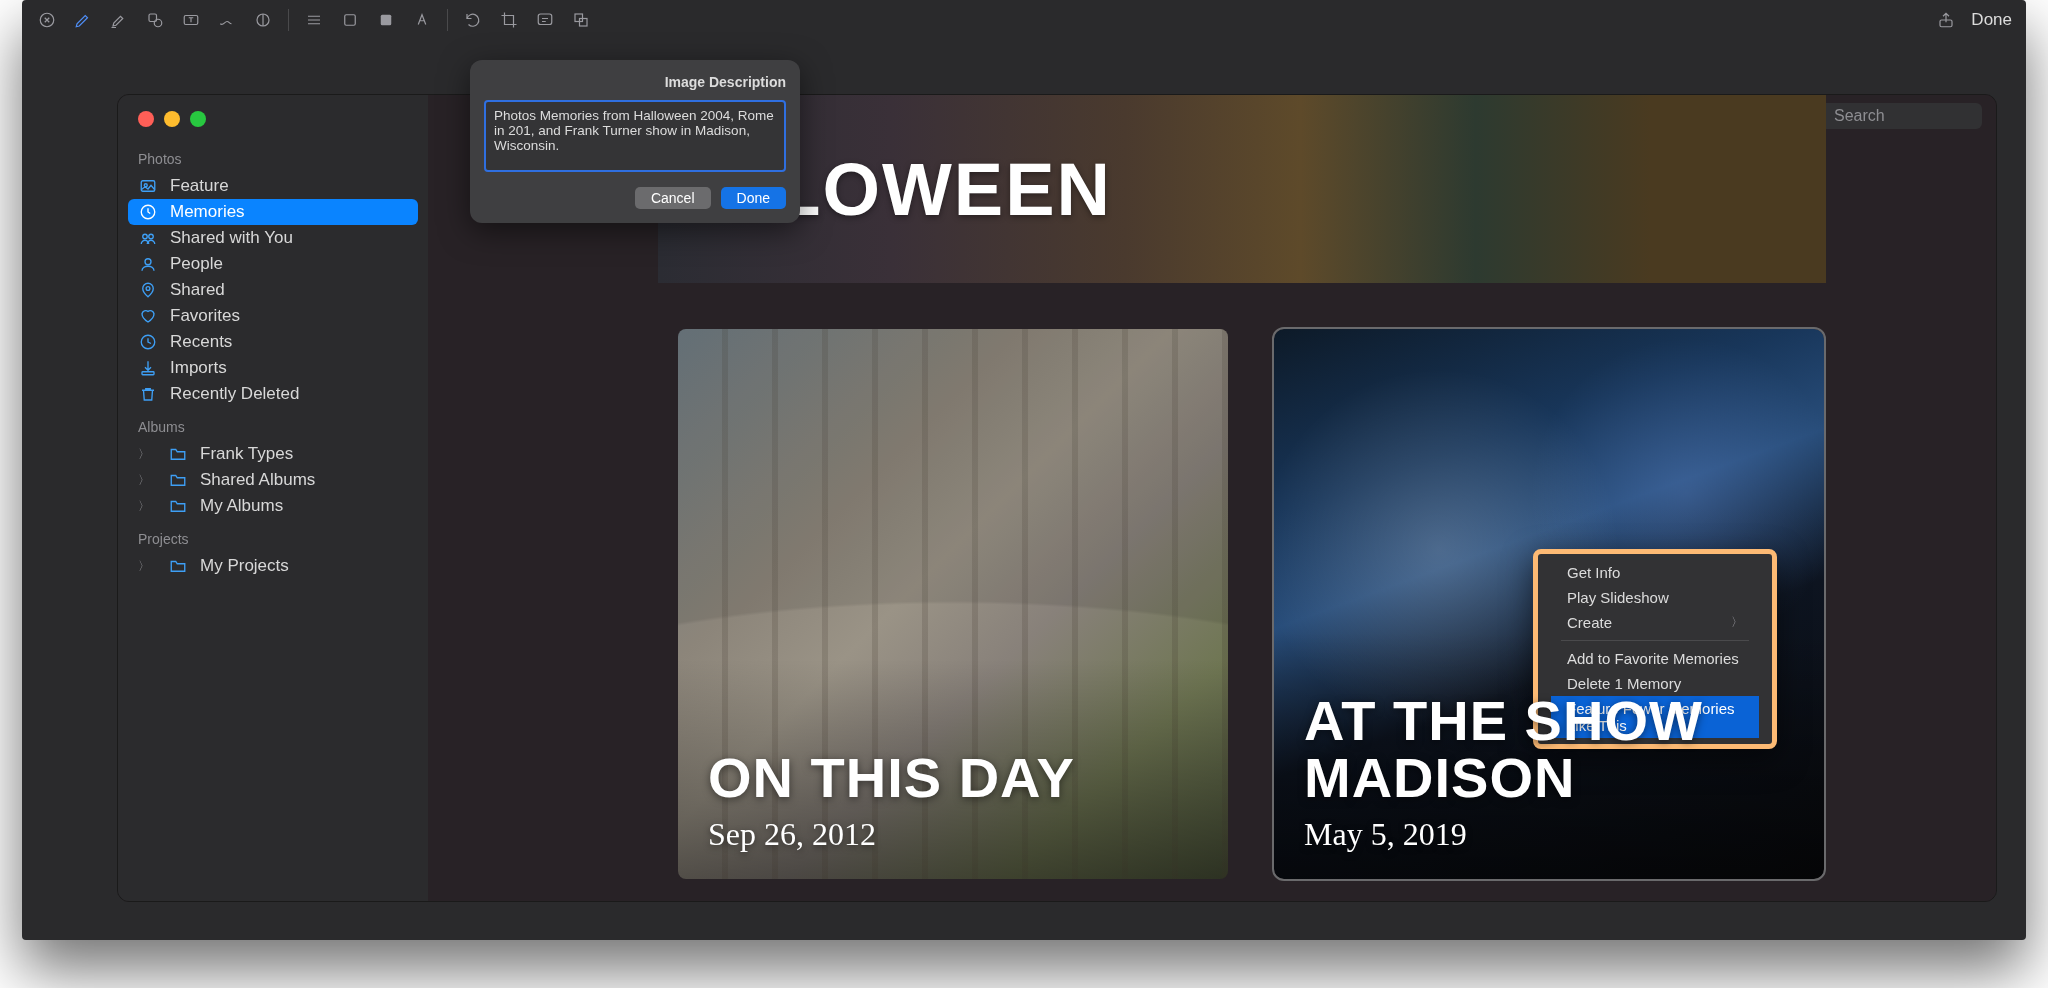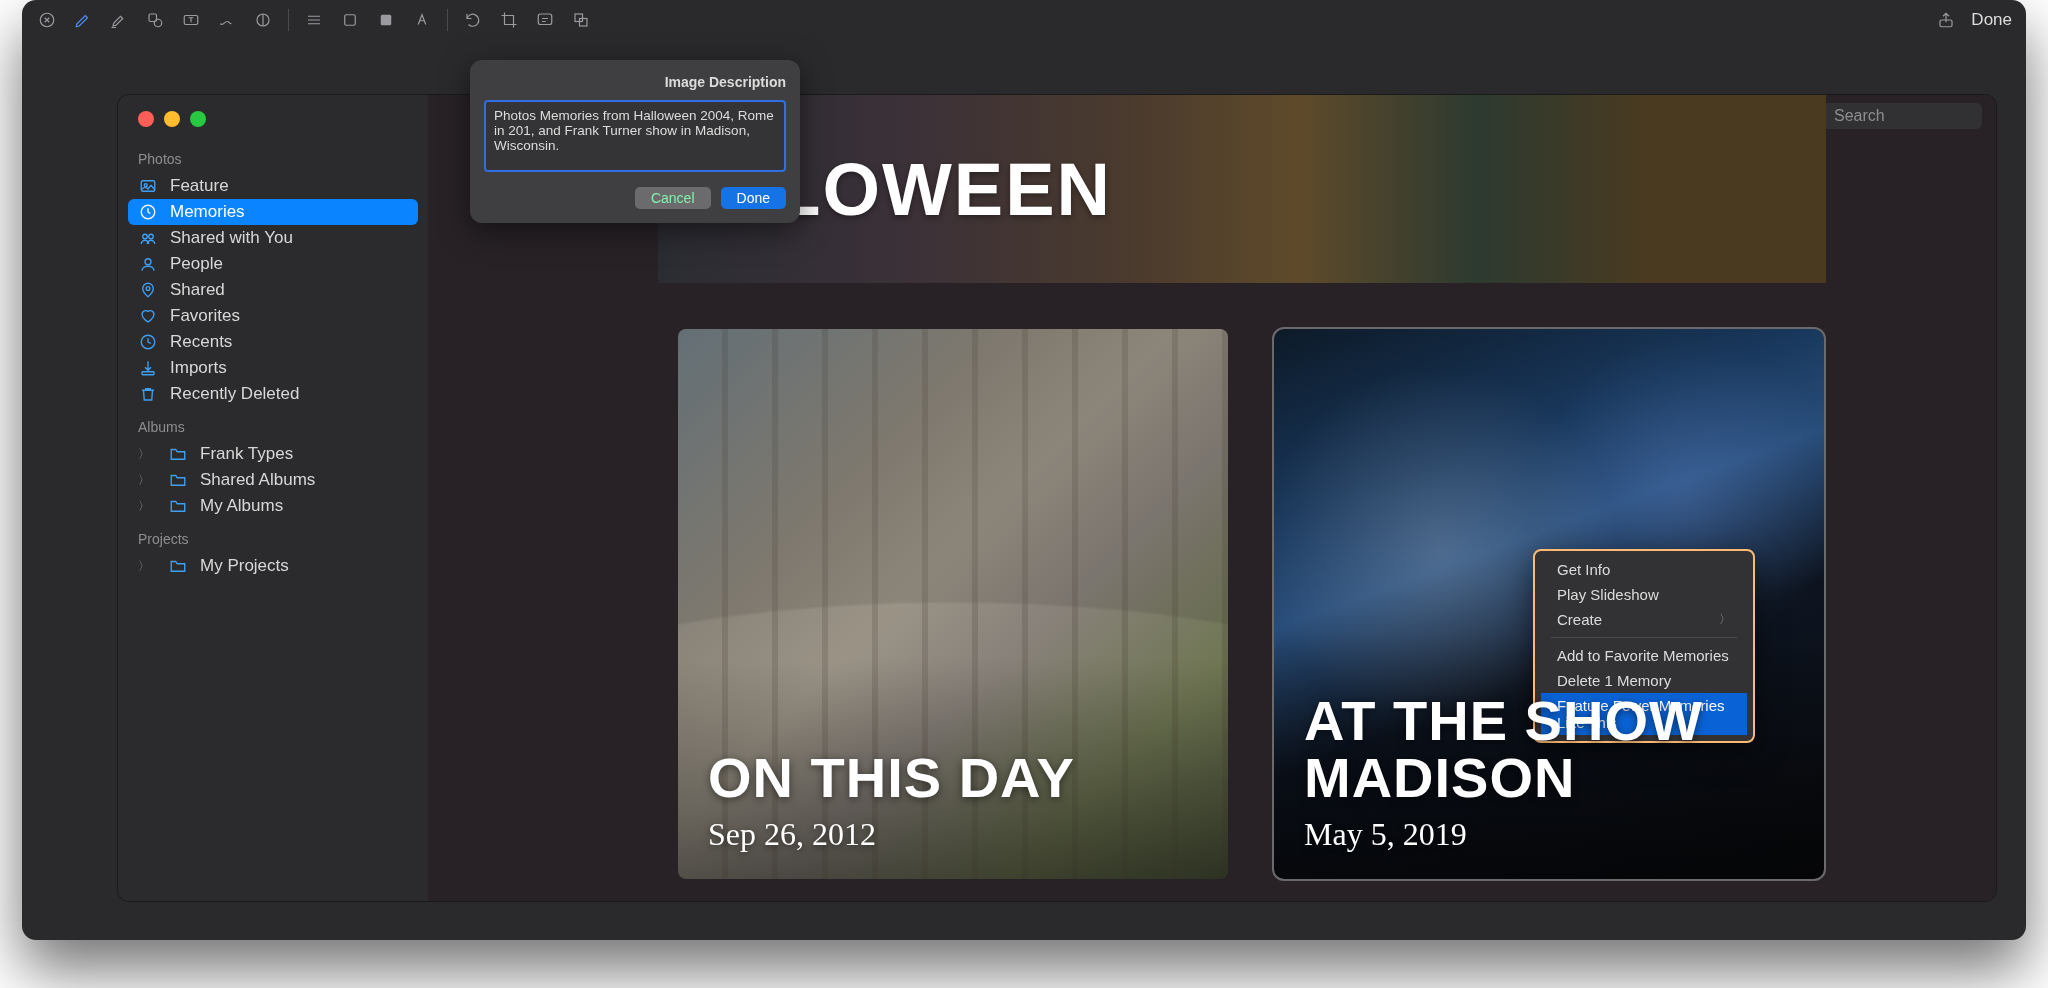--- a/index.html
+++ b/index.html
@@ -17,21 +17,21 @@
   * { box-sizing: border-box; margin:0; padding:0; font-family: -apple-system, "Helvetica Neue", Arial, sans-serif; }
   body {
     width:2048px; height:988px;
     background:#fff;
     overflow:hidden;
   }
   
   .editor-frame {
     position:absolute; left:22px; top:0; width:2004px; height:940px;
     background:var(--bg-outer);
-    border-radius:14px;
+    border-radius:4px;
     box-shadow:0 30px 60px rgba(0,0,0,.55);
     overflow:hidden;
   }
   
   .editor-toolbar {
     height:40px; display:flex; align-items:center;
     padding:0 14px; gap:14px; color:#9a9aa0; font-size:16px;
   }
   .editor-toolbar .group { display:flex; gap:14px; align-items:center;}
   .editor-toolbar .sep { width:1px; height:22px; background:#4a4a4c; }
@@ -145,28 +145,28 @@
     color:var(--text);font-size:14px;
   }
   .popover h4{text-align:right;font-size:14px;font-weight:600;margin-bottom:10px;}
   .popover textarea{
     width:100%;height:72px;resize:none;border-radius:4px;
     background:#343436;border:2px solid #2f6fe0;color:var(--text);
     font-size:13.5px;padding:6px 8px;outline:none;
   }
   .popover .row{display:flex;justify-content:flex-end;gap:10px;margin-top:12px;}
   .btn{font-size:14px;padding:3px 16px;border-radius:5px;border:none;cursor:pointer;}
-  .btn.secondary{background:#6b6b6d;color:#86efac;}
+  .btn.secondary{background:#6b6b6d;color:#ffffff;}
   .btn.primary{background:var(--accent-click);color:#fff;}
 
   
   .ctx{
-    position:absolute; left:1511px; top:549px; width:222px;
-    background:#323234;border:2px solid #fdba74;border-radius:8px;
-    padding:6px 6px;color:var(--text);font-size:15px;
+    position:absolute; left:1511px; top:549px; width:244px;
+    background:#323234;border:5px solid #fdba74;border-radius:8px;
+    padding:6px 13px;color:var(--text);font-size:15px;
     box-shadow:0 10px 30px rgba(0,0,0,.5);
   }
   .ctx .mi{padding:4px 16px;display:flex;align-items:center;justify-content:space-between;cursor:pointer;}
   .ctx .mi.highlight{background:#0a63d6;color:#fff;}
   .ctx hr{border:none;border-top:1px solid #4a4a4c;margin:5px 10px;}
   .ctx .chev{color:#9a9aa0;font-size:12px;}
 </style>
 </head>
 <body>
 

